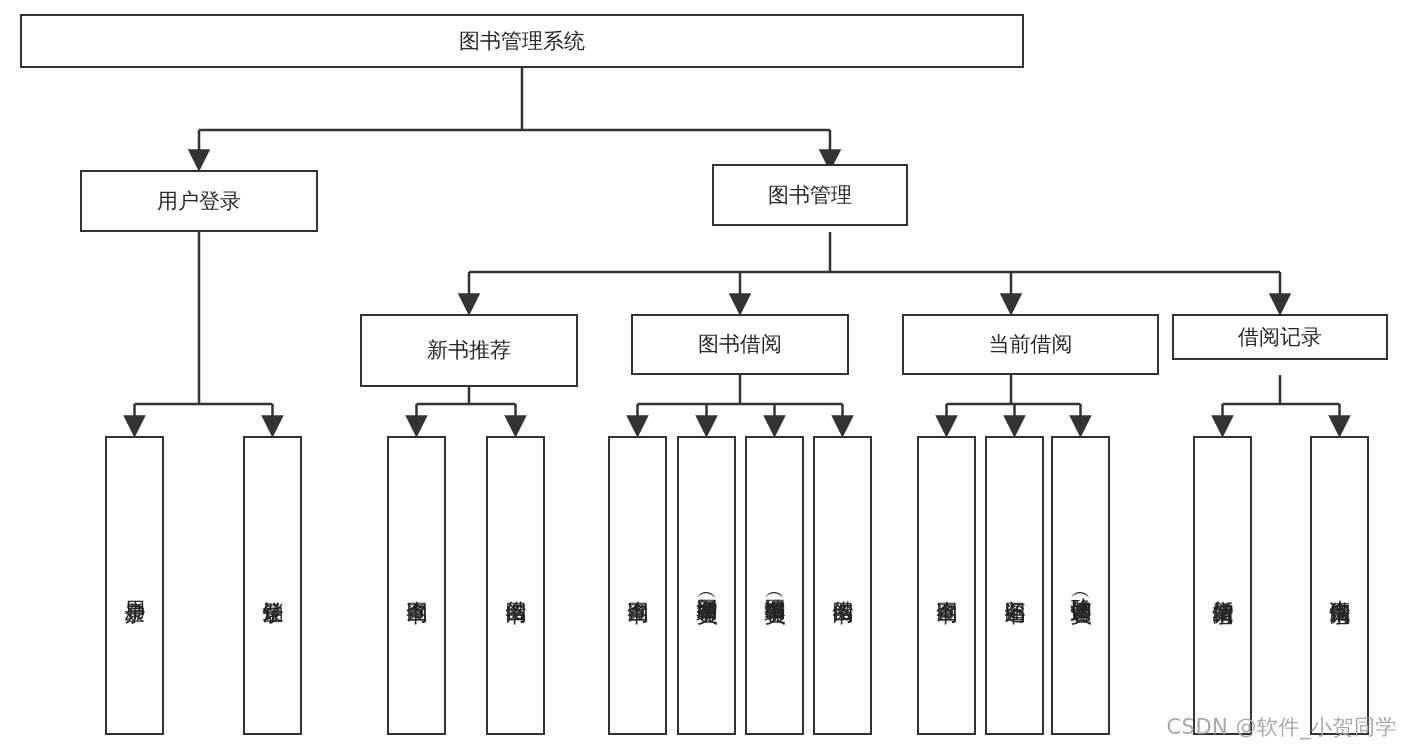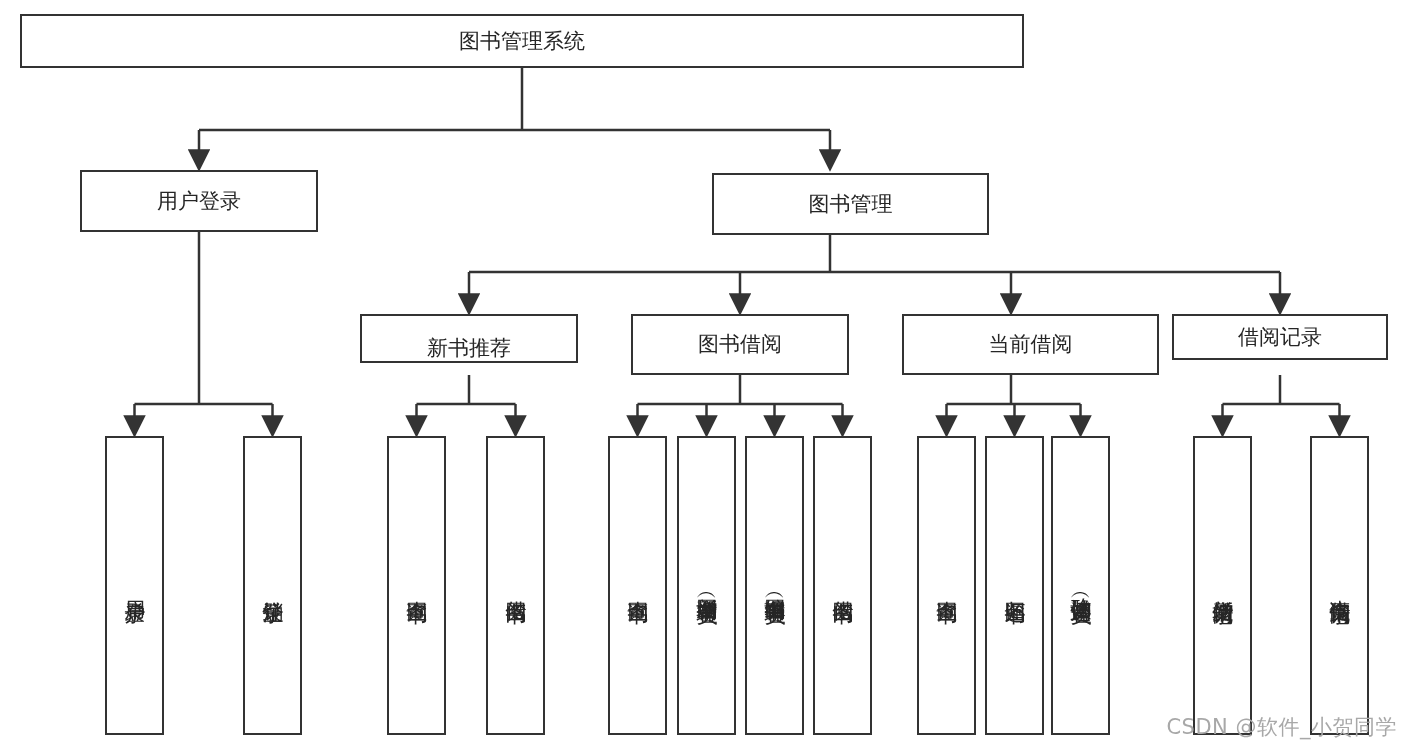--- a/index.html
+++ b/index.html
@@ -110,24 +110,24 @@
         <line x1="1339.5" y1="404" x2="1339.5" y2="434" stroke="#333333" stroke-width="2.5" marker-end="url(#arrow)"></line>
       </g>
   </svg>
   <div id="nodes">
       <div class="node h" style="left: 20px; top: 14px; width: 1004px; height: 54px;">
         <span class="lbl">图书管理系统</span>
       </div>
       <div class="node h" style="left: 80px; top: 170px; width: 238px; height: 62px;">
         <span class="lbl">用户登录</span>
       </div>
-      <div class="node h" style="left: 712px; top: 173px; width: 277px; height: 62px;">
+      <div class="node h" style="left: 712px; top: 164px; width: 196px; height: 62px;">
         <span class="lbl">图书管理</span>
       </div>
-      <div class="node h" style="left: 360px; top: 314px; width: 218px; height: 49px; align-items: flex-end;">
+      <div class="node h" style="left: 360px; top: 314px; width: 218px; height: 73px;">
         <span class="lbl">新书推荐</span>
       </div>
       <div class="node h" style="left: 631px; top: 314px; width: 218px; height: 61px;">
         <span class="lbl">图书借阅</span>
       </div>
       <div class="node h" style="left: 902px; top: 314px; width: 257px; height: 61px;">
         <span class="lbl">当前借阅</span>
       </div>
       <div class="node h" style="left: 1172px; top: 314px; width: 216px; height: 46px;">
         <span class="lbl">借阅记录</span>

